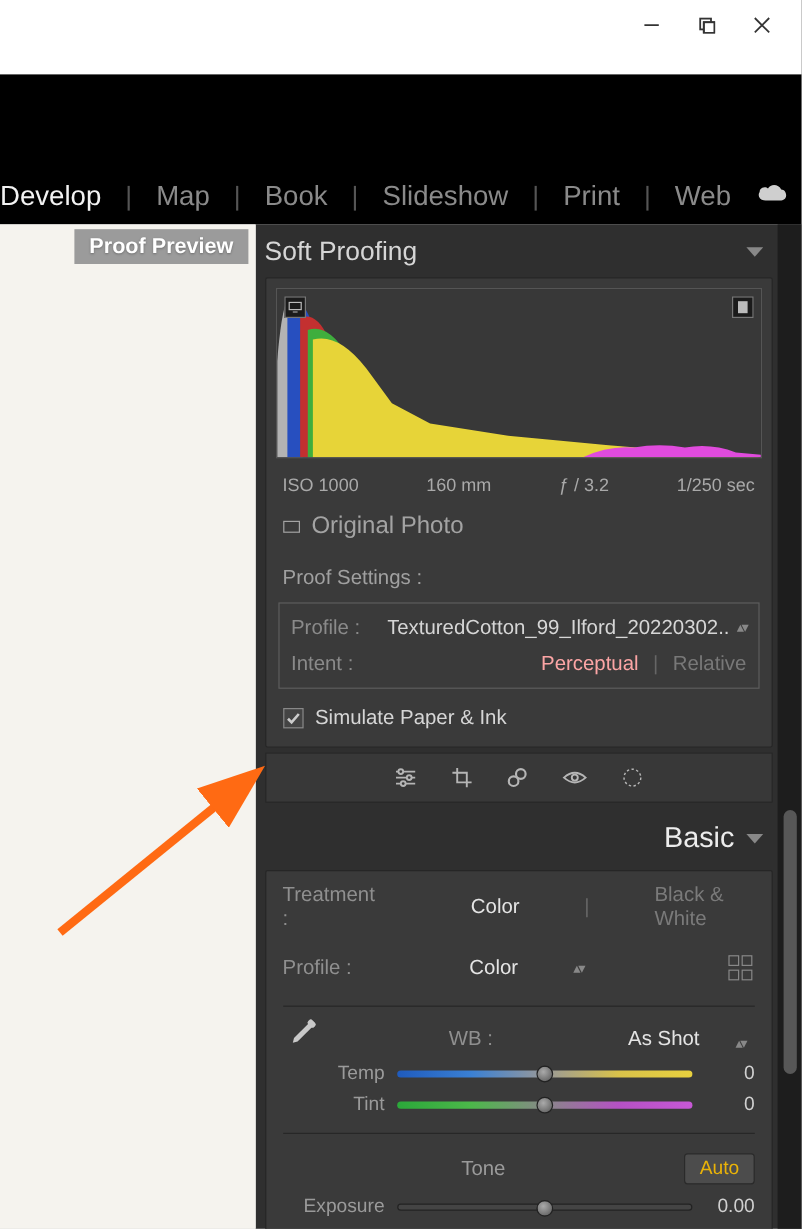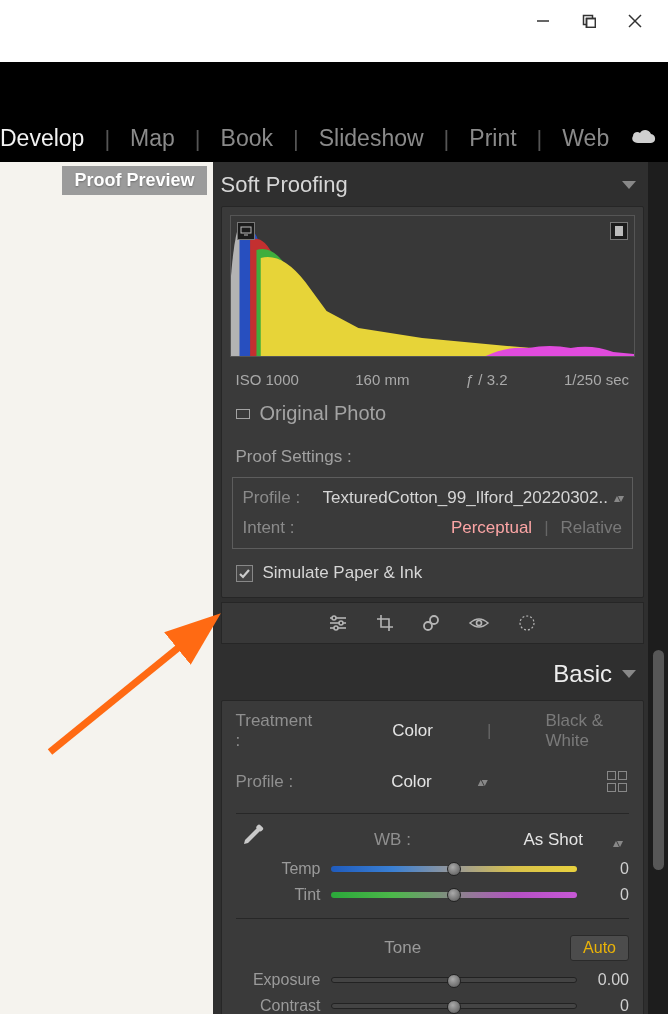--- a/index.html
+++ b/index.html
@@ -1,20 +1,20 @@
 <!DOCTYPE html>
 <html><head>
 <meta charset="utf-8">
 <style>
   * { box-sizing: border-box; margin: 0; padding: 0; font-family: "Segoe UI", Arial, sans-serif; }
   body { width: 668px; height: 1024px; background: #fff; overflow: hidden; }
   .titlebar { height: 62px; background: #fff; display: flex; justify-content: flex-end; align-items: flex-start; padding: 6px 10px; }
   .tbtn { width: 46px; height: 30px; display: flex; align-items: center; justify-content: center; cursor: pointer; }
   .tbtn svg { stroke: #333; fill: none; stroke-width: 1.5; }
-  .blackstrip { background: #000; height: 100px; position: relative; }
+  .blackstrip { background: #000; height: 125px; position: relative; }
   .modules { position: absolute; bottom: 10px; left: 0; right: 0; display: flex; align-items: center; padding-right: 12px; }
   .module { color: #8a8a8a; font-size: 23px; padding: 0 20px; cursor: pointer; position: relative; }
   .module.active { color: #f2f2f2; padding-left: 0; }
   .sep { color: #555; font-size: 22px; }
   .cloud { margin-left: auto; margin-right: 8px; }
   .main { display: flex; height: calc(1024px - 62px - 110px); }
   .leftpane { width: 226px; background: #f5f3ee; position: relative; }
   .proofchip { position: absolute; top: 4px; right: 6px; background: #9b9b9b; color: #fff; font-weight: bold; font-size: 18px; padding: 4px 12px; text-shadow: 0 1px 2px rgba(0,0,0,.3); }
   .arrow { position: absolute; top: 440px; left: 40px; }
   .rightpane { flex: 1; background: #2f2f2f; display: flex; }

